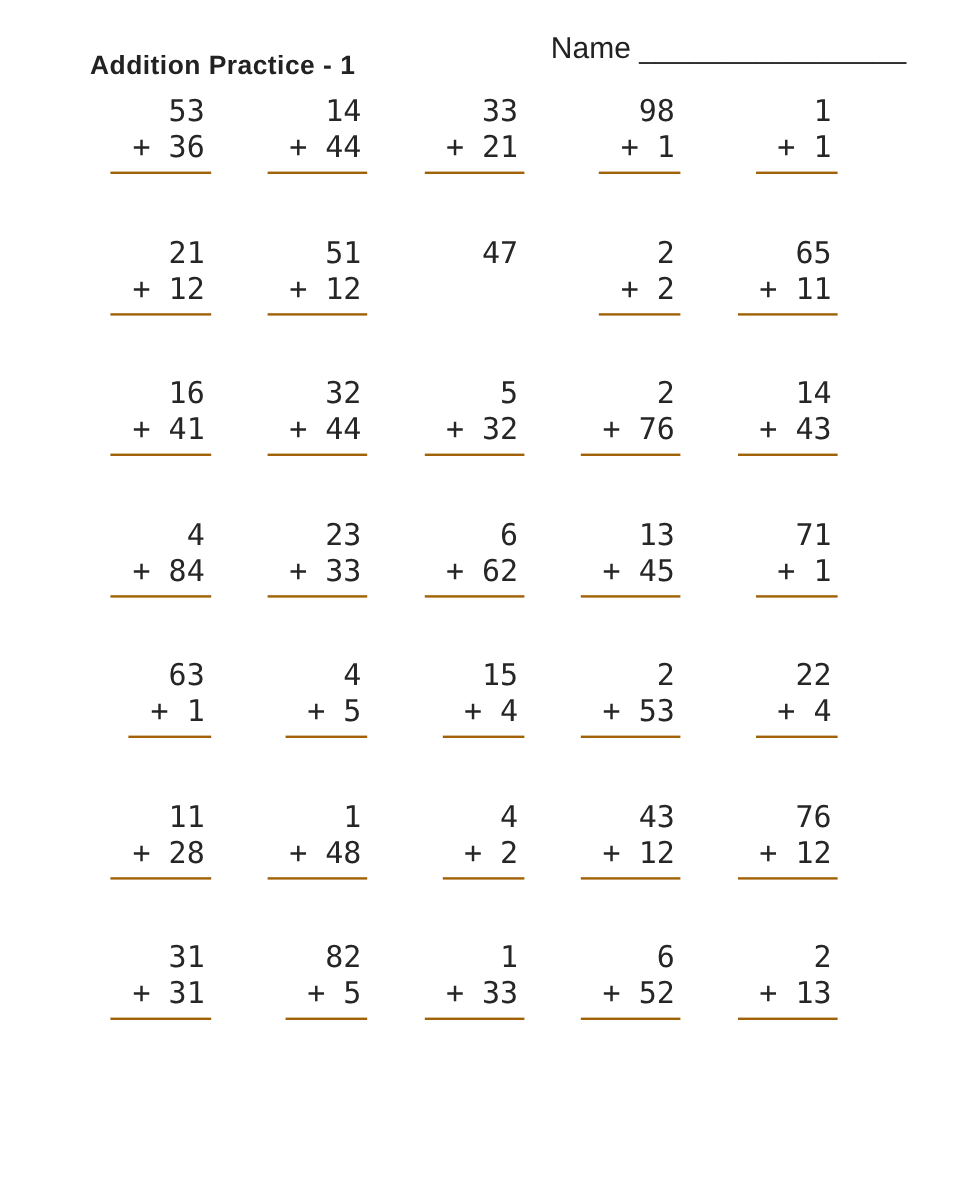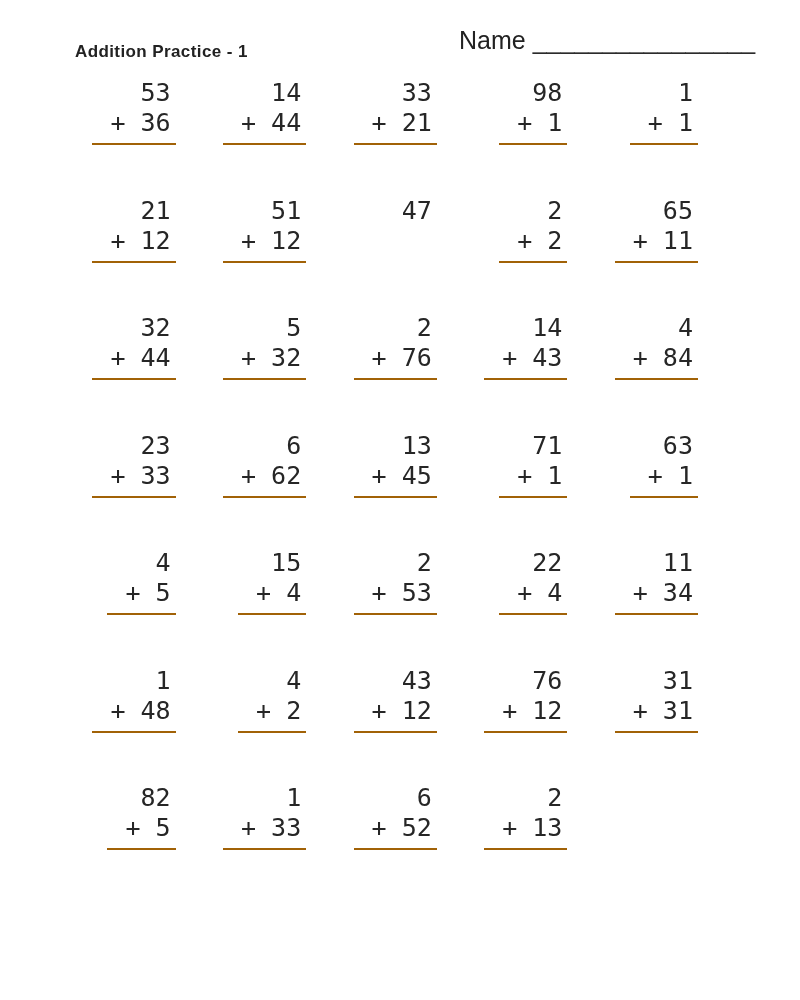--- a/index.html
+++ b/index.html
@@ -15,21 +15,21 @@
     position: relative;
     width: 800px;
     height: 1000px;
     background: #ffffff;
     color: #262626;
   }
   .title {
     position: absolute;
     left: 75px;
     top: 42px;
-    font-size: 17px;
+    font-size: 22px;
     font-weight: 600;
     letter-spacing: 0.4px;
     color: #222222;
   }
   .name-block {
     position: absolute;
     left: 459px;
     top: 26px;
     font-size: 25px;
     font-weight: 500;
@@ -152,20 +152,26 @@
     </div>
   </div>
 
   <div class="cell">
     <div class="problem">
       <div class="p-top">65</div>
       <div class="p-bottom"><span>+</span><span class="sp"></span><span>11</span></div>
     </div>
   </div>
 
+  <div class="cell">
+    <div class="problem">
+      <div class="p-top">16</div>
+      <div class="p-bottom"><span>+</span><span class="sp"></span><span>41</span></div>
+    </div>
+  </div>
 
   <div class="cell">
     <div class="problem">
       <div class="p-top">32</div>
       <div class="p-bottom"><span>+</span><span class="sp"></span><span>44</span></div>
     </div>
   </div>
 
   <div class="cell">
     <div class="problem">
@@ -254,21 +260,21 @@
   <div class="cell">
     <div class="problem">
       <div class="p-top">22</div>
       <div class="p-bottom"><span>+</span><span class="sp"></span><span>4</span></div>
     </div>
   </div>
 
   <div class="cell">
     <div class="problem">
       <div class="p-top">11</div>
-      <div class="p-bottom"><span>+</span><span class="sp"></span><span>34</span></div>
+      <div class="p-bottom"><span>+</span><span class="sp"></span><span>28</span></div>
     </div>
   </div>
 
   <div class="cell">
     <div class="problem">
       <div class="p-top">1</div>
       <div class="p-bottom"><span>+</span><span class="sp"></span><span>48</span></div>
     </div>
   </div>
 

